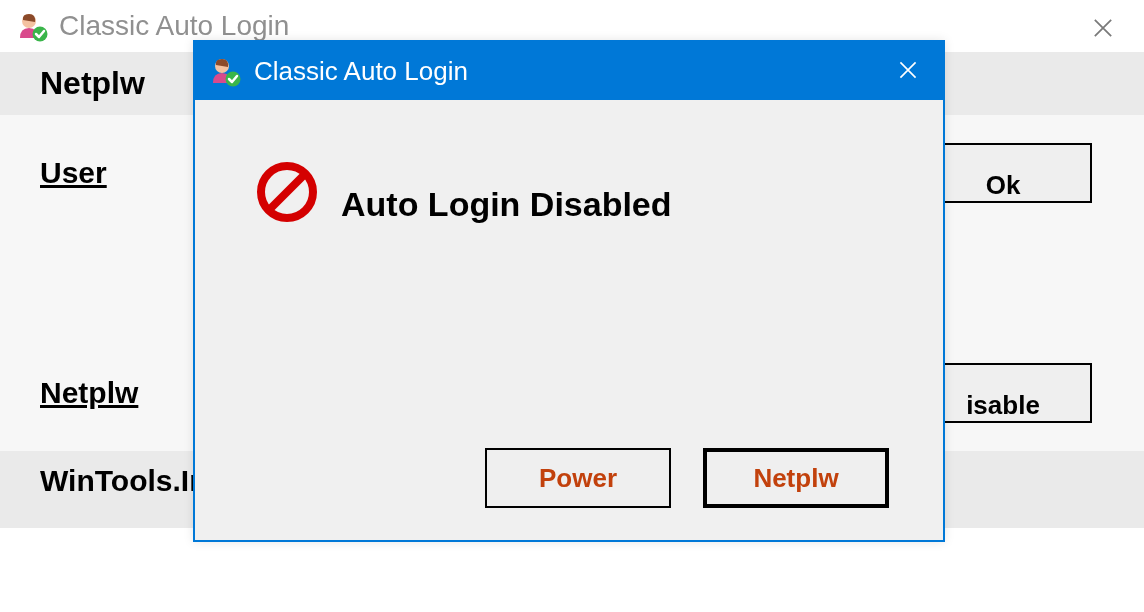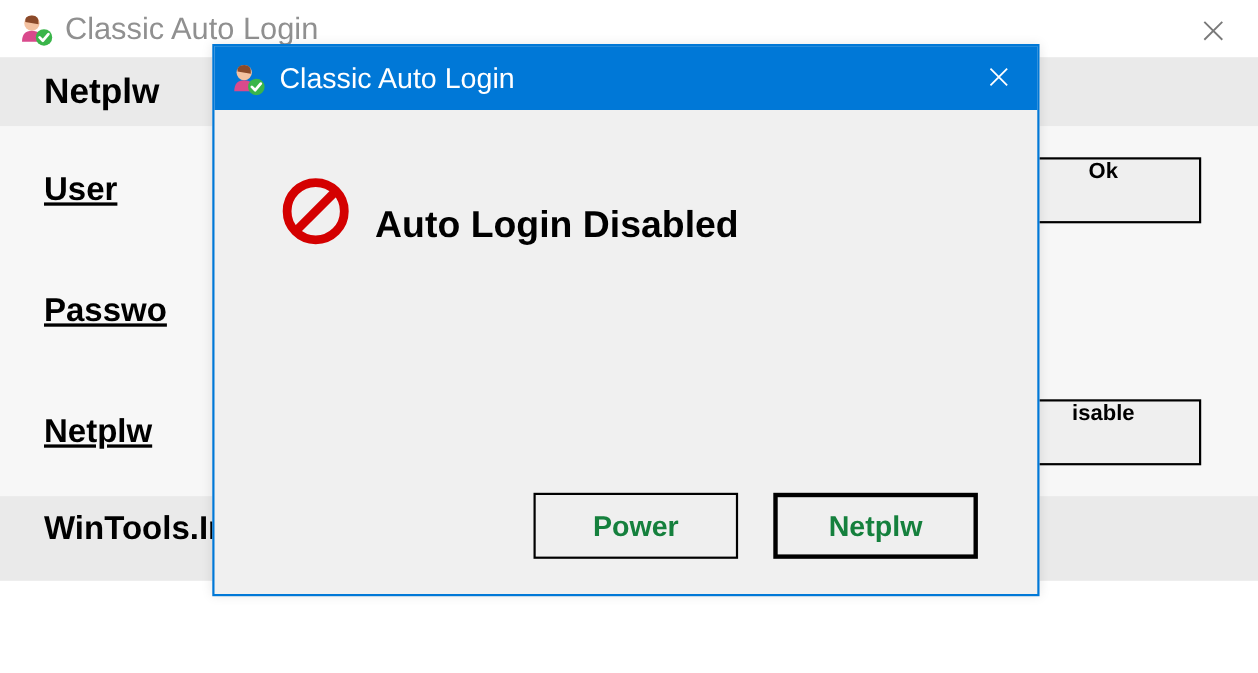--- a/index.html
+++ b/index.html
@@ -104,26 +104,26 @@
       text-decoration: underline;
     }
     
     .side-button {
       position: absolute;
       right: 12px;
       width: 178px;
       height: 60px;
       background: #efefef;
       border: 2px solid #000;
-      font-size: 20px;
+      font-size: 26px;
       font-weight: 700;
       color: #000;
       cursor: pointer;
       display: flex;
-      align-items: flex-start;
+      align-items: flex-end;
       justify-content: center;
     }
     
     .side-button.thick {
       border-width: 4px;
     }
     
     .footer-bar {
       background: #eaeaea;
       padding: 13px 40px 30px 40px;
@@ -203,21 +203,21 @@
       gap: 32px;
     }
     
     .dlg-btn {
       width: 186px;
       height: 60px;
       background: #efefef;
       border: 2px solid #000;
       font-size: 26px;
       font-weight: 700;
-      color: #15803d;
+      color: #c2410c;
       cursor: pointer;
       display: flex;
       align-items: center;
       justify-content: center;
     }
     
     .dlg-btn.thick {
       border-width: 4px;
     }
   </style>
@@ -250,21 +250,20 @@
 
     <div class="form-rows">
       <div class="form-row">
         <span class="form-label">User</span>
         <button class="side-button">
           <span>Ok</span>
         </button>
       </div>
 
       <div class="form-row">
-        <span class="form-label">Passwo</span>
       </div>
 
       <div class="form-row">
         <span class="form-label">Netplw</span>
         <button class="side-button">
           <span>isable</span>
         </button>
       </div>
     </div>
 

